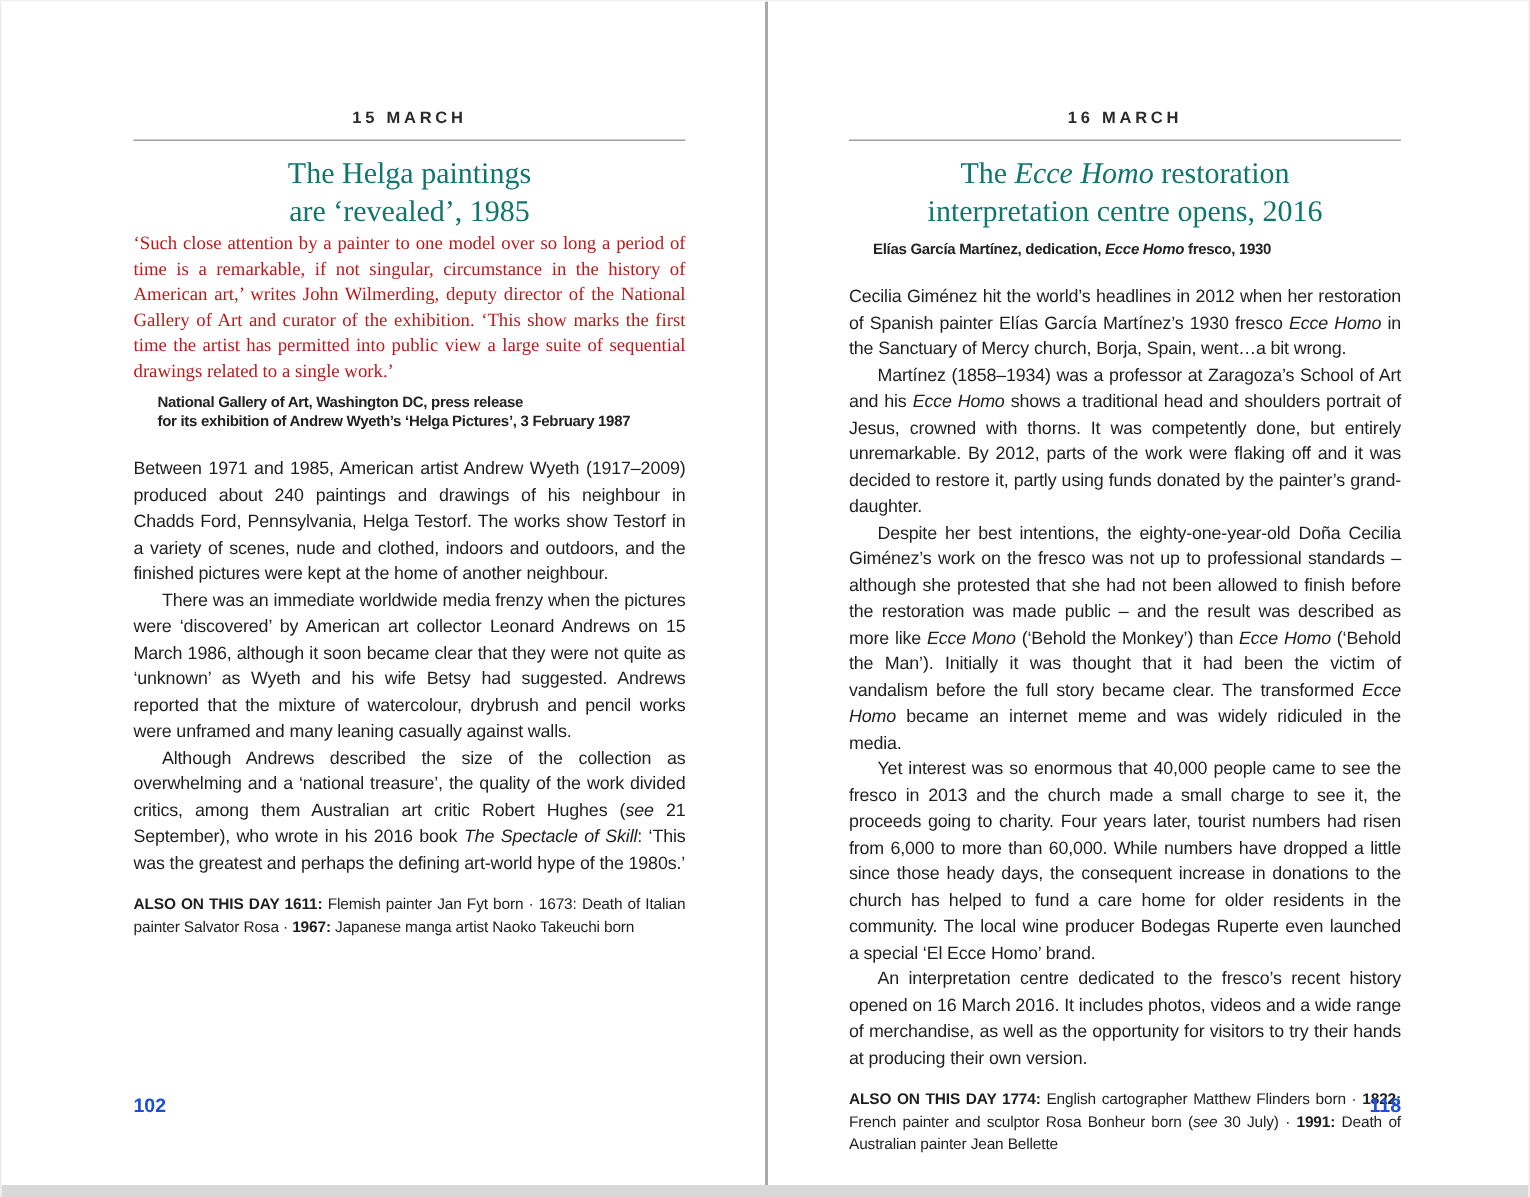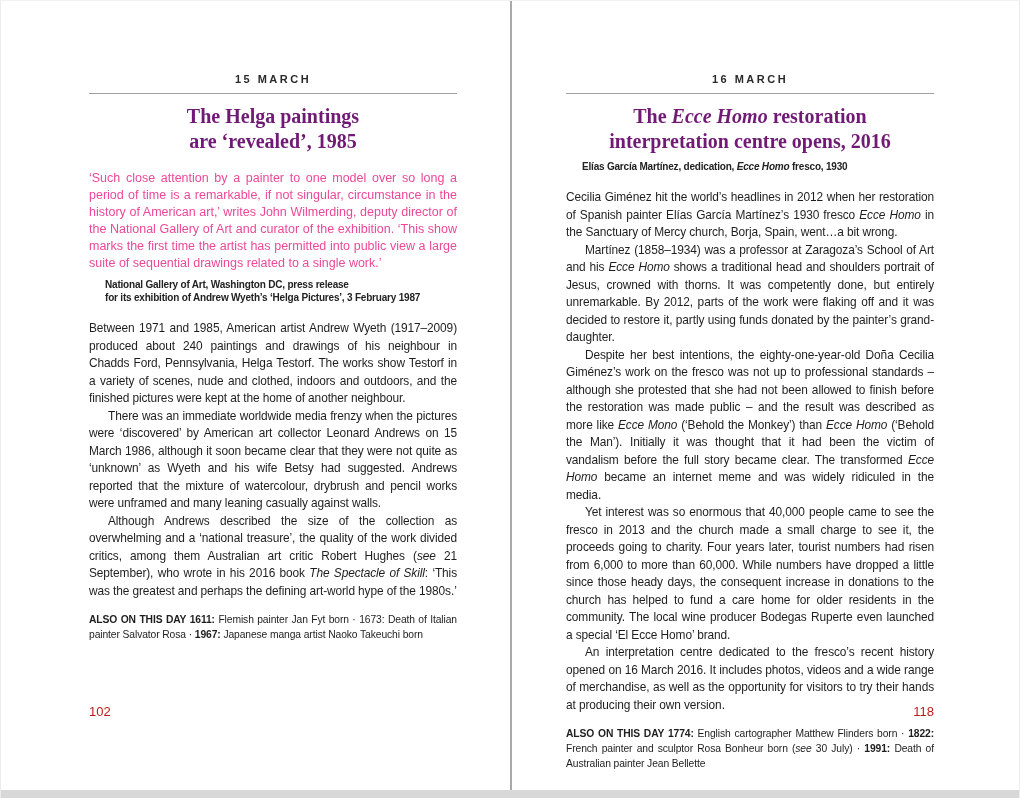--- a/index.html
+++ b/index.html
@@ -41,33 +41,33 @@
     line-height: 13px;
   }
   .header-rule {
     border: none;
     border-top: 1px solid #a0a0a0;
     margin: 7px 0 0 0;
   }
   .page-title {
     margin-top: 10px;
     font-family: "Liberation Serif", serif;
-    font-weight: bold;
+    font-weight: normal;
     font-size: 20px;
     line-height: 25px;
     text-align: center;
-    color: #701a75;
+    color: #0f766e;
   }
   .epigraph-quote {
-    margin-top: 16px;
-    font-family: Liberation Sans, sans-serif;
+    margin-top: 0;
+    font-family: Liberation Serif, serif;
     font-size: 12.5px;
     line-height: 17px;
     text-align: justify;
-    color: #ec4899;
+    color: #b91c1c;
   }
   .epigraph-attribution {
     margin-top: 6px;
     padding-left: 16px;
     font-size: 10px;
     line-height: 13px;
     font-weight: bold;
     letter-spacing: -0.2px;
     color: #222222;
   }
@@ -82,24 +82,24 @@
   .body-text p + p { text-indent: 19px; }
   .also-on-this-day {
     margin-top: 12px;
     font-size: 10.3px;
     line-height: 15px;
     text-align: justify;
     letter-spacing: -0.1px;
   }
   .page-number {
     position: absolute;
-    top: 703px;
+    top: 728px;
     font-size: 13px;
-    font-weight: normal;
-    color: #b91c1c;
+    font-weight: bold;
+    color: #1d4ed8;
   }
   .page-left  .page-number { left: 88px; }
   .page-right .page-number { right: 87px; }
 </style>
 </head>
 <body>
 
 <div class="spread">
 
   <div class="page page-left">

